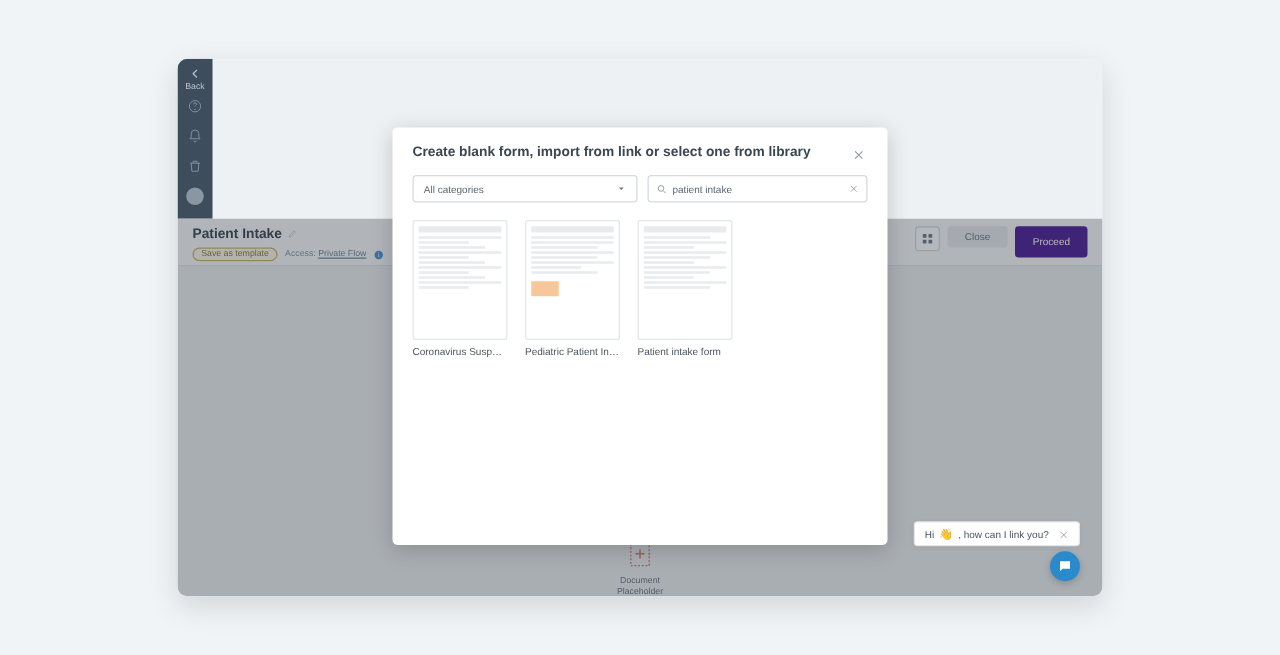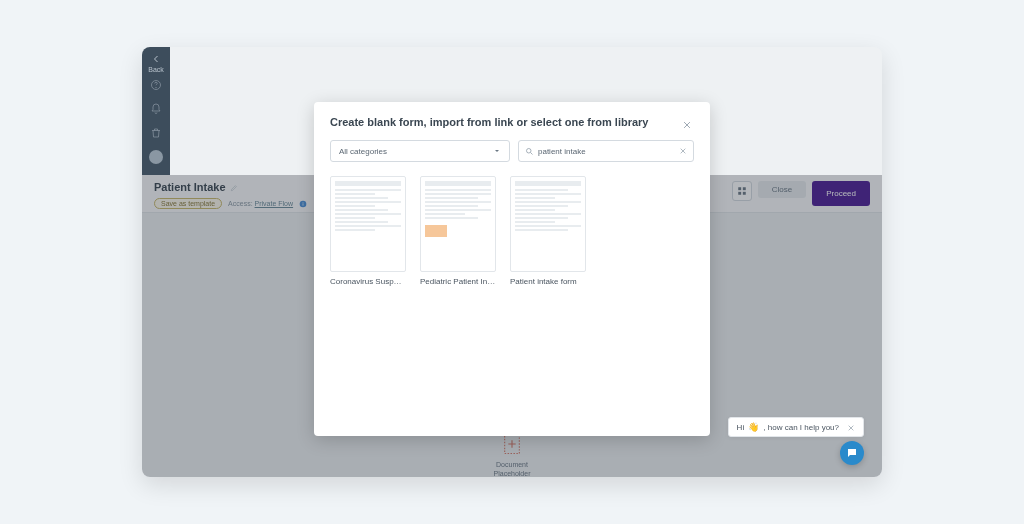--- a/index.html
+++ b/index.html
@@ -190,21 +190,21 @@
         <div class="label">Document</div>
         <div class="label">Placeholder</div>
       </div>
     </div>
 
     <div class="backdrop"></div>
 
     <div class="chat-pill">
       <span>Hi </span>
       <span class="wave">👋</span>
-      <span>, how can I help you?</span>
+      <span>, how can I link you?</span>
       <svg viewBox="0 0 24 24">
           <path d="M5 5l14 14M19 5L5 19" fill="none"></path>
         </svg>
     </div>
     <div class="chat-fab">
       <svg viewBox="0 0 24 24">
           <path d="M4 4h16v12H8l-4 4V4z"></path>
         </svg>
     </div>
 

